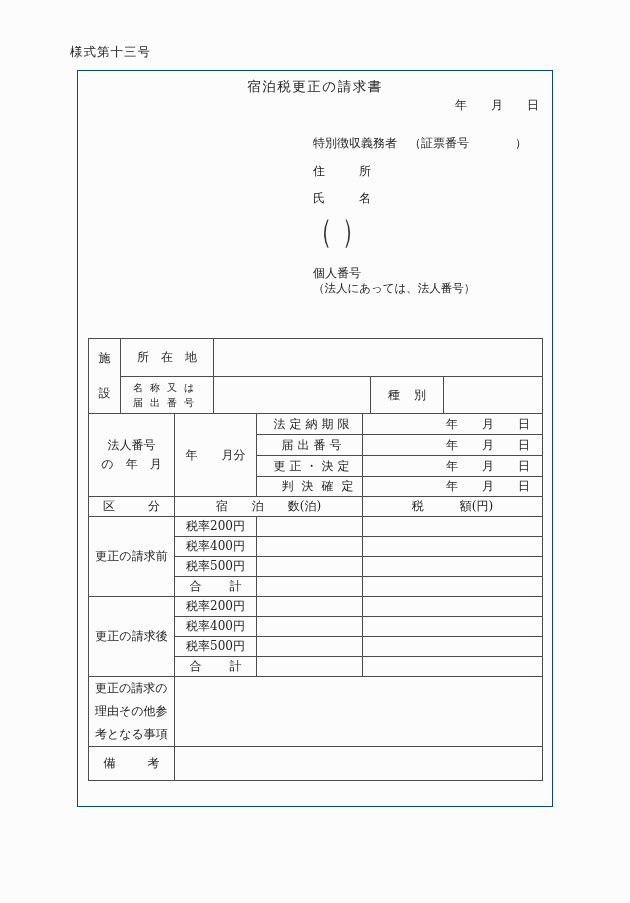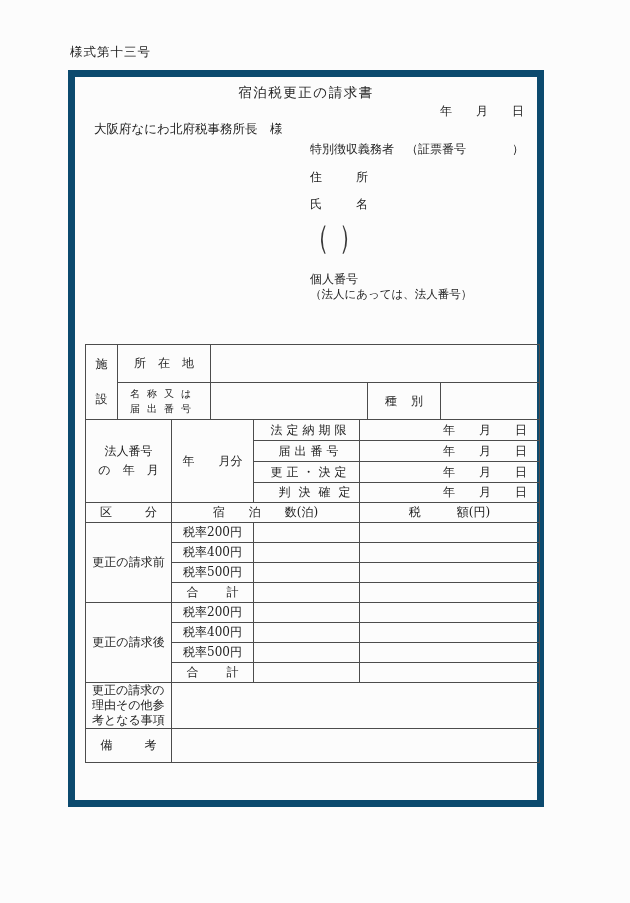--- a/index.html
+++ b/index.html
@@ -5,21 +5,21 @@
   * { margin:0; padding:0; box-sizing:border-box; }
   html,body { width:630px; height:903px; }
   body {
     position:relative;
     background:#fcfcfc;
     color:#1e1e1e;
     font-family:"DejaVu Serif","Liberation Serif",serif;
     overflow:hidden;
   }
   .form-number { position:absolute; left:70px; top:44px; font-size:12.5px; letter-spacing:1px; }
-  .outer-box { position:absolute; left:68px; top:70px; width:476px; height:737px; border:7px solid #0c4a6e; }
+  .outer-box { position:absolute; left:77px; top:70px; width:476px; height:737px; border:1px solid #0c4a6e; }
 
   .title { position:absolute; top:7px; left:0; right:0; text-align:center; font-size:13.5px; letter-spacing:1.5px; }
   .date-line { position:absolute; top:26px; right:13px; font-size:12px; }
   .addressee { position:absolute; top:44px; left:19px; font-size:12.5px; }
   .collector { position:absolute; top:64px; left:235px; font-size:12px; }
   .gap46 { display:inline-block; width:46px; }
   .row-address { position:absolute; top:92px; left:235px; font-size:12px; }
   .row-name { position:absolute; top:119px; left:235px; font-size:12px; }
   .spread { display:inline-flex; justify-content:space-between; }
   .w58 { width:58px; } .w57 { width:57px; } .w56 { width:56px; } .w52 { width:52px; } .w38 { width:38px; }
@@ -37,33 +37,32 @@
   table { border-collapse:collapse; table-layout:fixed; width:454px; }
   table + table { margin-top:-1px; }
   td { border:1px solid #4c4c4c; font-size:12px; text-align:center; vertical-align:middle; padding:0; }
   .h38{height:38px} .h37{height:37px} .h21{height:21px} .h20{height:20px} .h46{height:46px} .h34{height:34px}
   .vstack { display:flex; flex-direction:column; justify-content:space-around; align-items:center; height:70px; }
   .two-line { font-size:10px; line-height:15px; letter-spacing:7px; }
   .period-label { line-height:19px; }
   .p-label { letter-spacing:4px;padding-left:8px; }
   .p-label-wide { letter-spacing:8px;padding-left:24px; }
   .date-cell { text-align:right; padding-right:12px; }
-  .reason-cell { text-align:left; padding-left:6px; font-size:12px; line-height:15px; }
+  .reason-cell { text-align:left; padding-left:6px; font-size:12px; line-height:23px; }
   .center-flex { display:flex; justify-content:center; }
 </style>
 </head>
 <body>
 
 <div class="form-number">様式第十三号</div>
 
 <div class="outer-box">
 
   <div class="title">宿泊税更正の請求書</div>
   <div class="date-line">年　　月　　日</div>
-  <div class="addressee">大阪府なにわ北府税事務所長　様</div>
 
   <div class="collector">
     <span>特別徴収義務者　（証票番号</span><span class="gap46"></span><span>）</span>
   </div>
 
   <div class="row-address">
     <span class="spread w58">
       <span>住</span>
       <span>所</span>
     </span>

